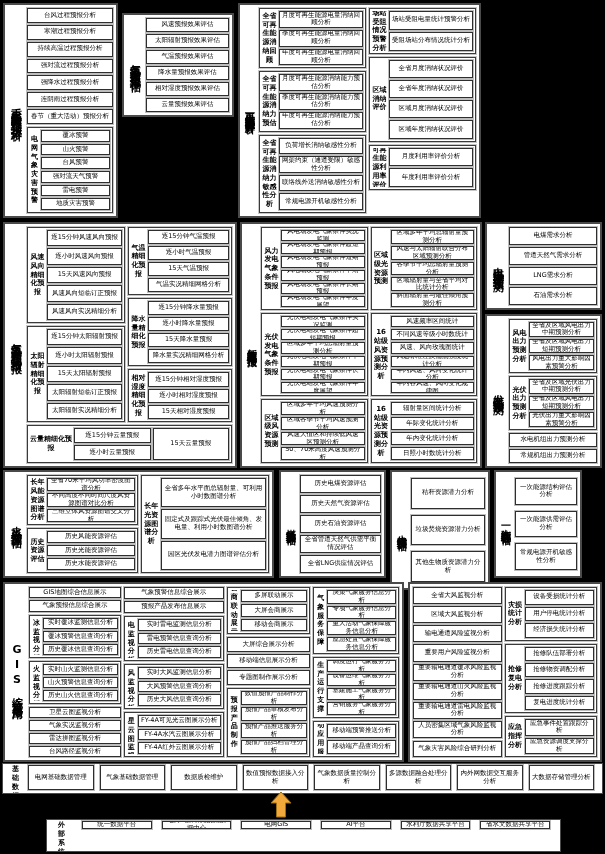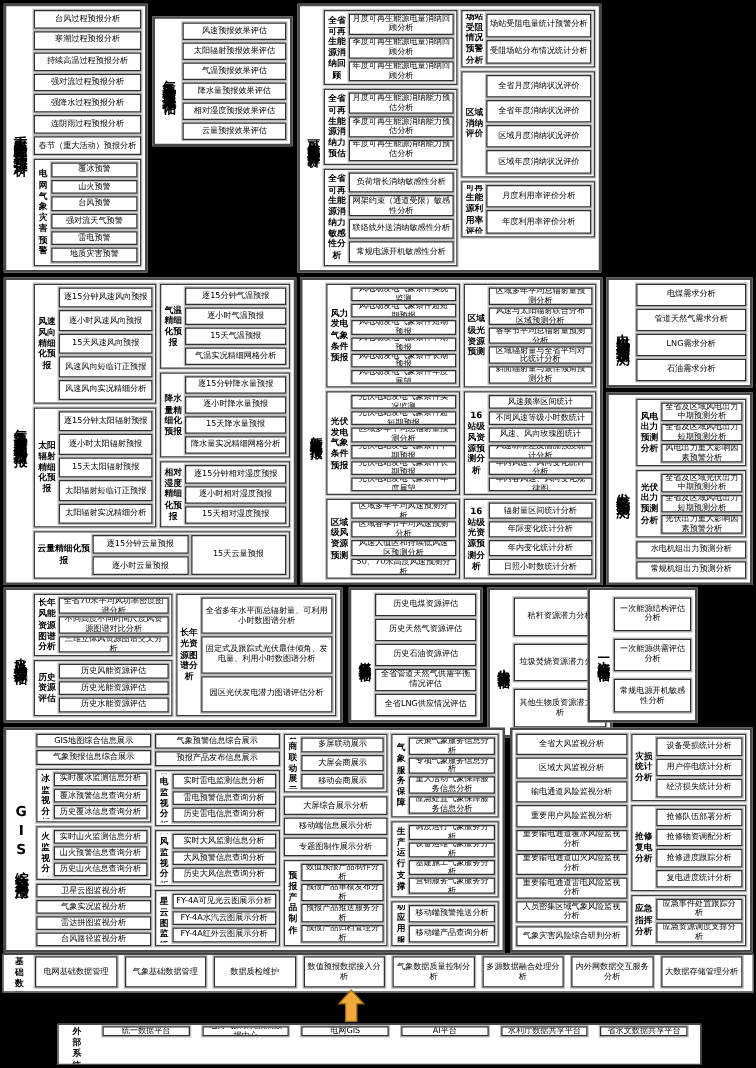--- a/index.html
+++ b/index.html
@@ -360,21 +360,21 @@
 
 <section class="sec" style="left:390px;top:470px;width:100px;height:120px">
   <div class="vtitle slim">生物质资源评估</div>
   <div class="list" style="gap:6px;padding:3px 0">
       <div class="box">秸秆资源潜力分析</div>
       <div class="box">垃圾焚烧资源潜力分析</div>
       <div class="box">其他生物质资源潜力分析</div>
     </div>
 </section>
 
-<section class="sec" style="left:470px;top:470px;width:88px;height:108px">
+<section class="sec" style="left:494px;top:470px;width:88px;height:108px">
   <div class="vtitle slim">一次能源综合评估</div>
   <div class="list" style="gap:6px;padding:3px 0">
       <div class="box">一次能源结构评估分析</div>
       <div class="box">一次能源供需评估分析</div>
       <div class="box">常规电源开机敏感性分析</div>
     </div>
 </section>
 
 <section class="sec" style="left:3px;top:582px;width:401px;height:180px">
   <div class="vtitle" style="flex:0 0 18px">GIS综合监视与应用</div>

